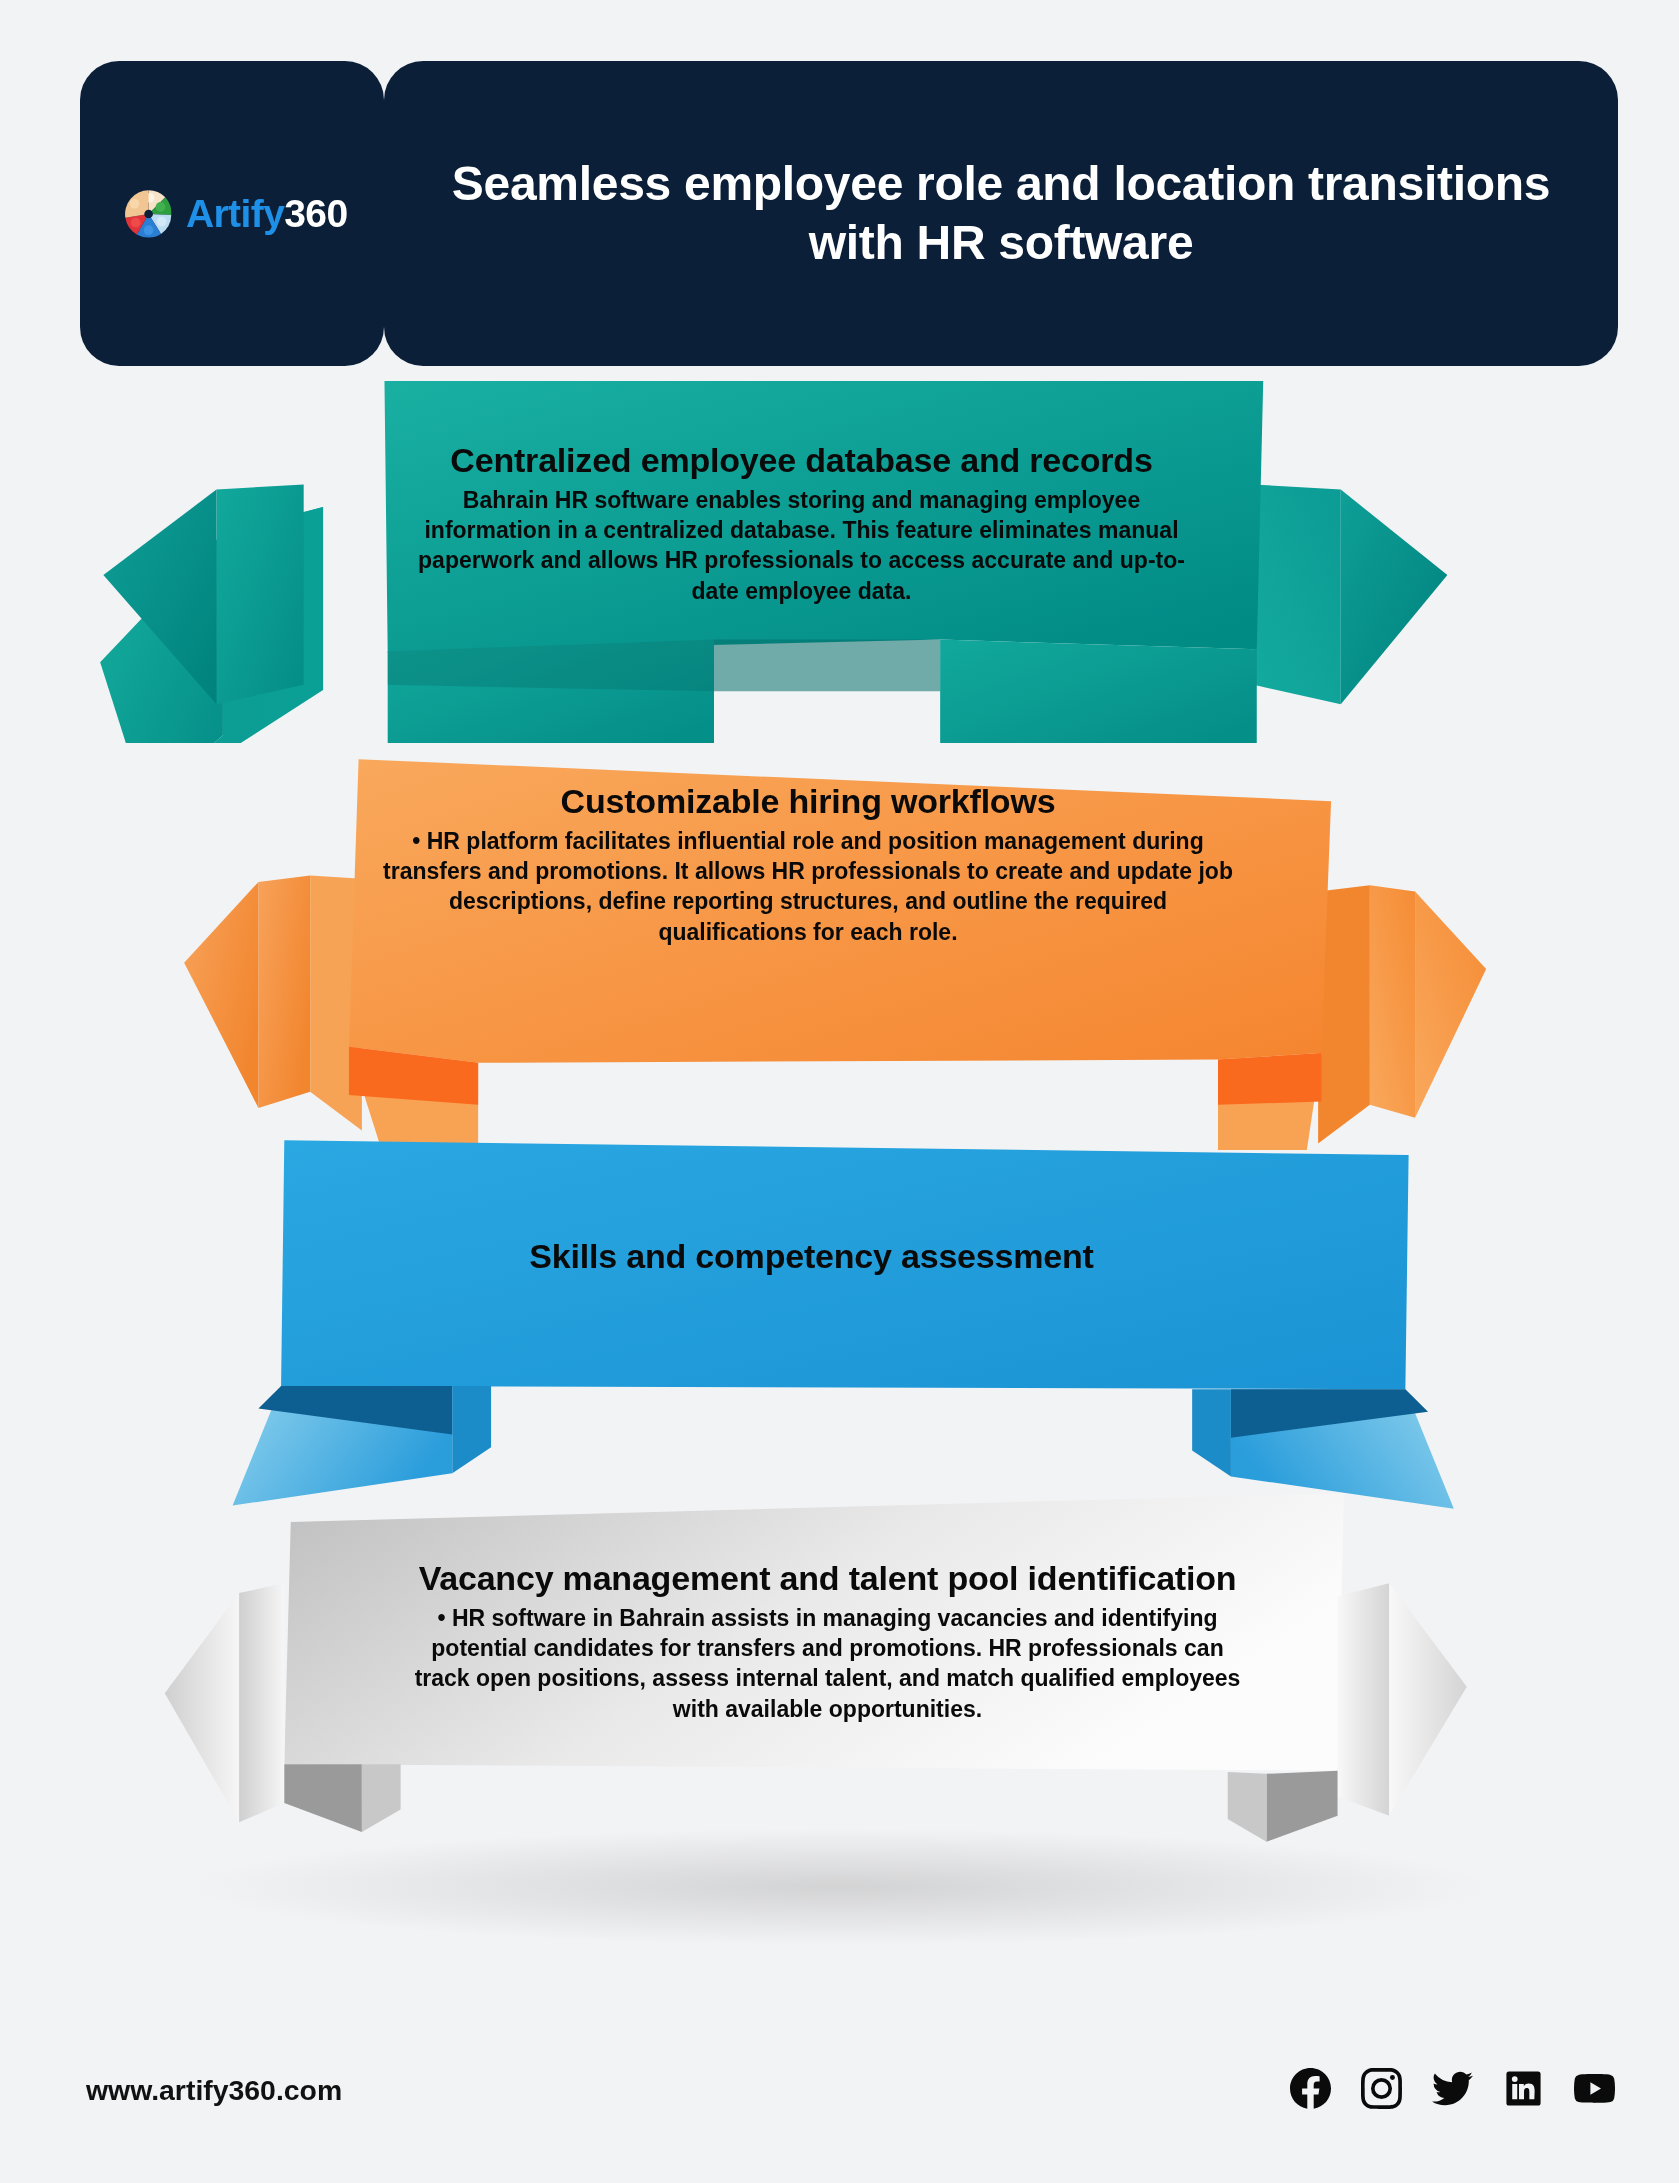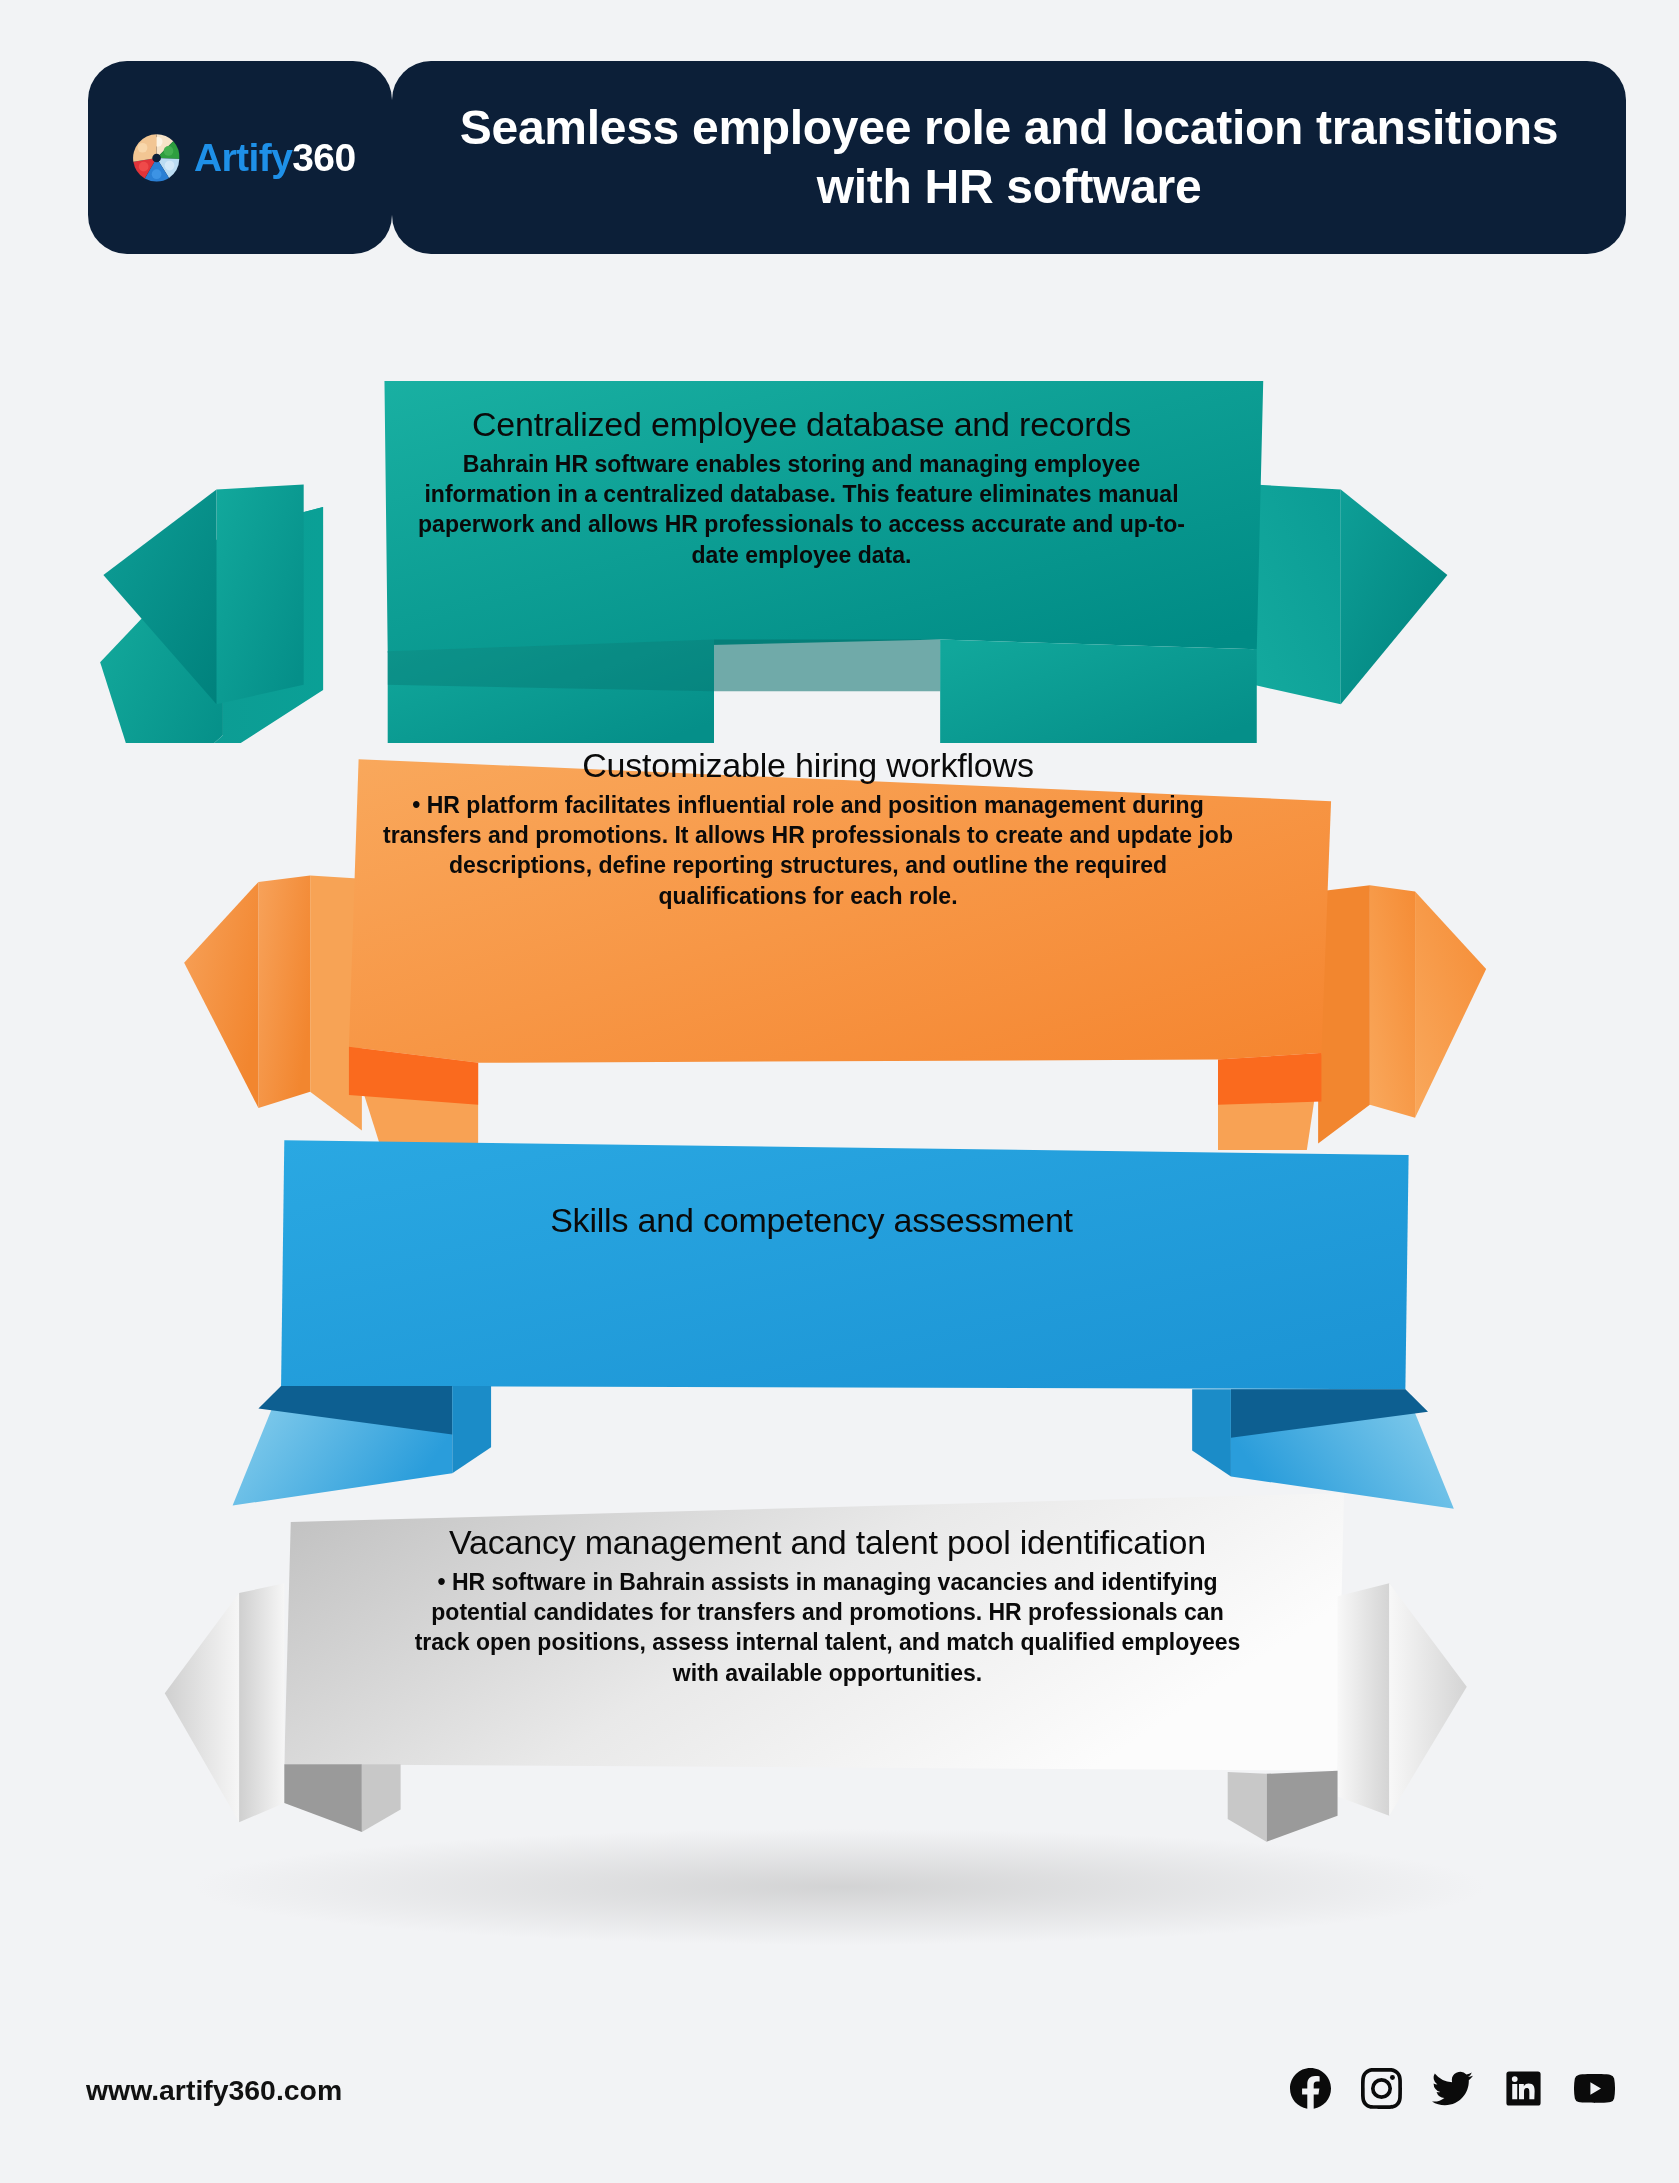--- a/index.html
+++ b/index.html
@@ -5,21 +5,21 @@
   * { box-sizing: border-box; margin: 0; padding: 0; }
   html, body { background: #f2f3f5; }
   body {
     width: 1680px; height: 2183px;
     font-family: "Liberation Sans", sans-serif;
     position: relative;
     overflow: hidden;
   }
 
   
-  .header { position: absolute; top: 61px; left: 88px; width: 1538px; height: 193px; display: flex; }
+  .header { position: absolute; top: 61px; left: 80px; width: 1538px; height: 305px; display: flex; }
   .logo-card {
     width: 304px; height: 100%;
     background: #0c1f38;
     border-radius: 39px;
     display: flex; align-items: center; justify-content: center;
   }
   .logo-wrap { display: flex; align-items: center; gap: 10.3px; transform: translateX(2.6px); }
   .logo-mark { width: 54px; height: 54px; flex: 0 0 auto; }
   .logo-text { font-size: 39px; font-weight: 800; letter-spacing: -0.6px; line-height: 1; }
   .logo-text .a360-blue { color: #1e90e8; }
@@ -43,22 +43,23 @@
 
   
   .ribbon { position: absolute; left: 0; width: 1680px; }
   .ribbon svg { display: block; width: 100%; height: 100%; }
   .ribbon-text {
     position: absolute;
     text-align: center;
     color: #0a0a0a;
   }
   .ribbon-title {
-    font-size: 34px; font-weight: 400; line-height: 1.20; margin-bottom: 3.9px;
+    font-size: 34px; font-weight: 700; line-height: 1.20; margin-bottom: 3.9px;
     letter-spacing: -0.2px;
+    margin-top: 36px;
   }
   .ribbon-body { font-size: 23px; font-weight: 600; line-height: 1.32; }
 
   
   #ribbon-1 { top: 381px;  height: 362px; }
   #ribbon-2 { top: 743px; height: 407px; }
   #ribbon-3 { top: 1124px; height: 388px; }
   #ribbon-4 { top: 1480px; height: 465px; }
 
   #text-1 { top: 404px;  left: 401px;  width: 801px; }

